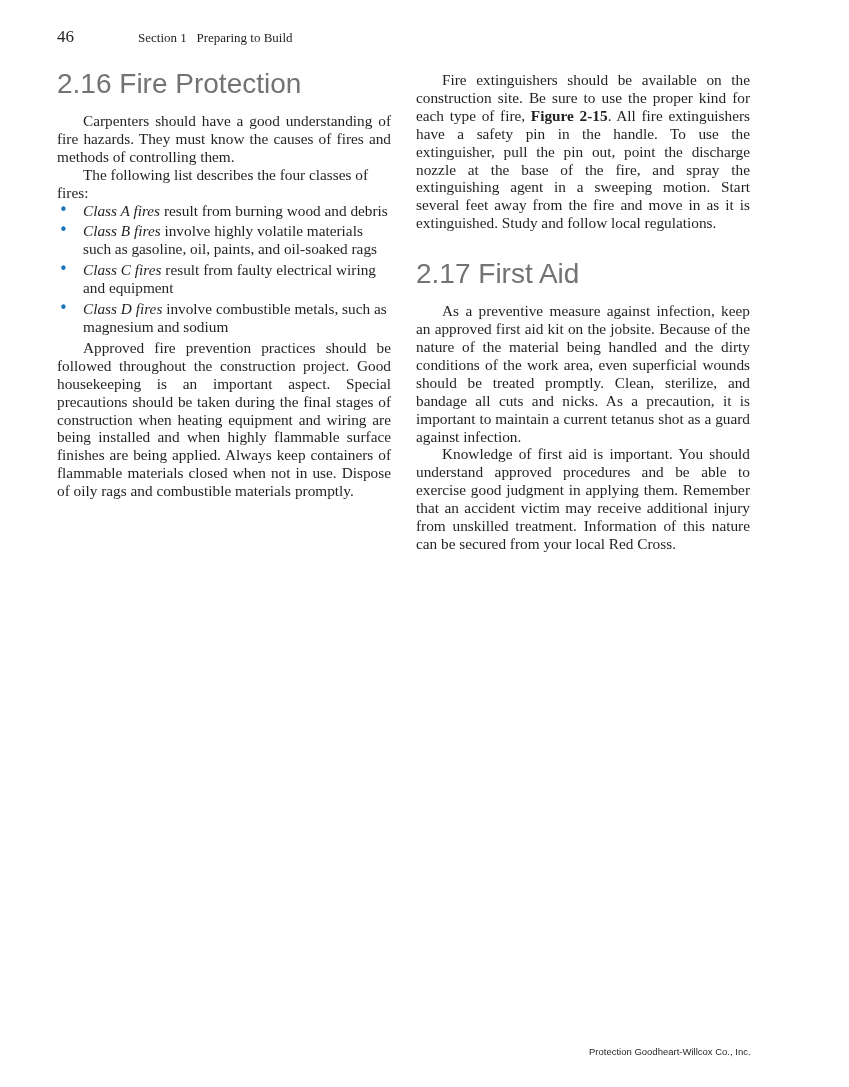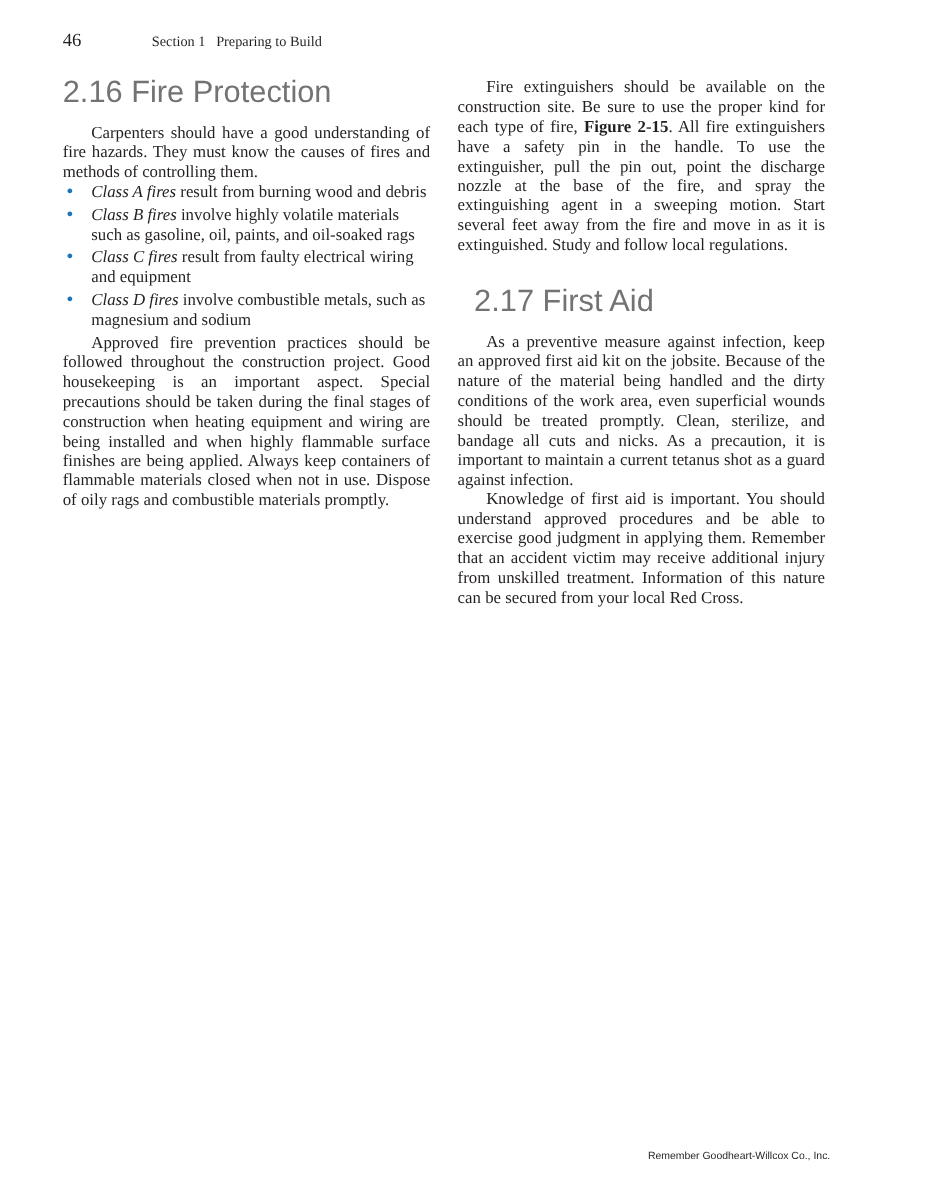--- a/index.html
+++ b/index.html
@@ -6,40 +6,41 @@
     body { width: 849px; height: 1087px; position: relative; overflow: hidden;
            font-family: "Liberation Serif", "DejaVu Serif", serif; color: #231f20; }
     .page-number { position: absolute; left: 57px; top: 27px; font-size: 17px; }
     .running-head { position: absolute; left: 138px; top: 30px; font-size: 13px; }
     .column { position: absolute; top: 68px; width: 334px; font-size: 15.3px; line-height: 17.9px; }
     .col-left { left: 57px; }
     .col-right { left: 416px; top: 71px; }
     .section-heading { font-family: "Liberation Sans", "DejaVu Sans", sans-serif;
                        color: #737373; font-size: 28px; font-weight: normal; line-height: 32px;
                        margin: 0 0 12px 0; }
-    .col-right .section-heading.second { margin-top: 26px; margin-left: 15px; }
+    .col-right .section-heading.second { margin-top: 26px; }
     p { margin: 0; text-align: justify; text-indent: 26px; }
     ul.bullets { list-style: none; margin: 0 0 1px 0; padding: 0; }
     ul.bullets li { position: relative; padding-left: 26px; margin-bottom: 3px; text-align: left; }
     ul.bullets li .bullet { position: absolute; left: 2px; top: 0; color: #1b75bb; font-size: 15px;
                             font-family: "DejaVu Sans", sans-serif; }
     ul.bullets li em { font-style: italic; font-weight: normal; }
     strong { font-weight: bold; }
     .copyright { position: absolute; left: 589px; top: 1046px; font-family: "Liberation Sans", "DejaVu Sans", sans-serif;
                  font-size: 9.5px; color: #231f20; }
   </style>
 </head>
 <body>
 
 <div class="page-number">46</div>
 <div class="running-head" style="white-space:pre;">Section 1   Preparing to Build</div>
 
 <div class="column col-left">
   <h2 class="section-heading">2.16 Fire Protection</h2>
   <p>Carpenters should have a good understanding of fire hazards. They must know the causes of fires and methods of controlling them.</p>
+  <p style="text-align:left;">The following list describes the four classes of fires:</p>
   <ul class="bullets">
     <li>
       <span class="bullet">•</span><em>Class A fires</em><span> result from burning wood and debris</span>
     </li>
     <li>
       <span class="bullet">•</span><em>Class B fires</em><span> involve highly volatile materials such as gasoline, oil, paints, and oil-soaked rags</span>
     </li>
     <li>
       <span class="bullet">•</span><em>Class C fires</em><span> result from faulty electrical wiring and equipment</span>
     </li>
@@ -50,13 +51,13 @@
   <p>Approved fire prevention practices should be followed throughout the construction project. Good housekeeping is an important aspect. Special precautions should be taken during the final stages of construction when heating equipment and wiring are being installed and when highly flammable surface finishes are being applied. Always keep containers of flammable materials closed when not in use. Dispose of oily rags and combustible materials promptly.</p>
 </div>
 
 <div class="column col-right">
   <p><span>Fire extinguishers should be available on the construction site. Be sure to use the proper kind for each type of fire, </span><strong>Figure 2-15</strong><span>. All fire extinguishers have a safety pin in the handle. To use the extinguisher, pull the pin out, point the discharge nozzle at the base of the fire, and spray the extinguishing agent in a sweeping motion. Start several feet away from the fire and move in as it is extinguished. Study and follow local regulations.</span></p>
   <h2 class="section-heading second">2.17 First Aid</h2>
   <p>As a preventive measure against infection, keep an approved first aid kit on the jobsite. Because of the nature of the material being handled and the dirty conditions of the work area, even superficial wounds should be treated promptly. Clean, sterilize, and bandage all cuts and nicks. As a precaution, it is important to maintain a current tetanus shot as a guard against infection.</p>
   <p>Knowledge of first aid is important. You should understand approved procedures and be able to exercise good judgment in applying them. Remember that an accident victim may receive additional injury from unskilled treatment. Information of this nature can be secured from your local Red Cross.</p>
 </div>
 
-<div class="copyright">Remember Goodheart-Willcox Co., Inc.</div>
+<div class="copyright">Protection Goodheart-Willcox Co., Inc.</div>
 
 </body></html>

